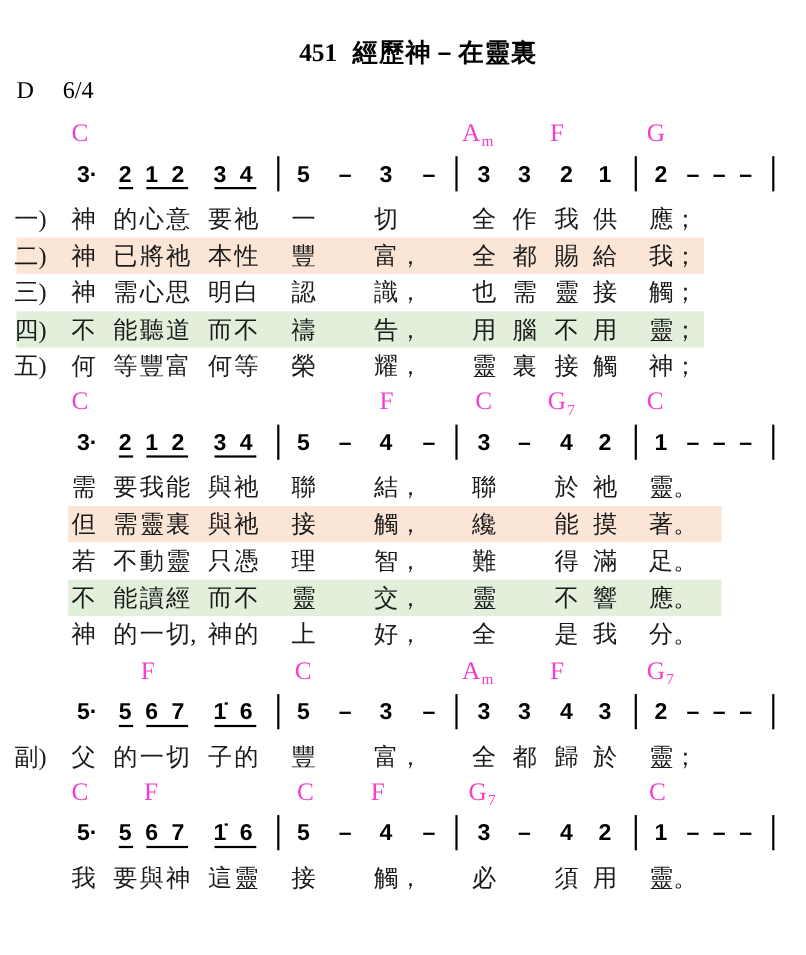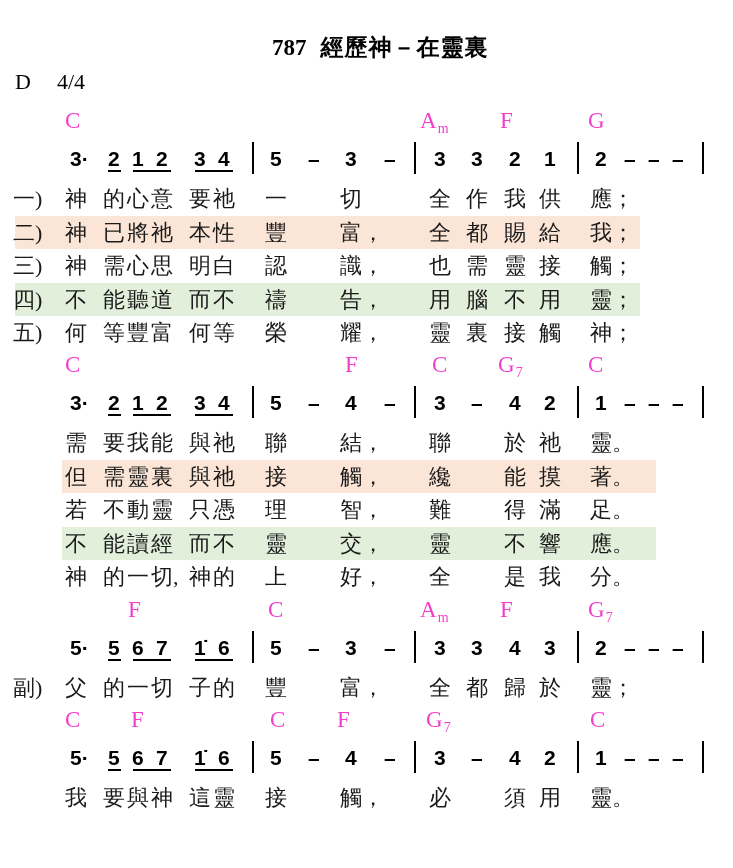--- a/index.html
+++ b/index.html
@@ -36,24 +36,24 @@
 .b1{left:252px}.b2{left:414px}.b3{left:577px}.b4{left:702px}
 
 .u1{left:108px;width:13px}.u2{left:133px;width:38px}.u3{left:195px;width:38px}
 
 .r0{top:73px}.r1{top:107px}.r2{top:140px}.r3{top:174px}.r4{top:207px}
 </style>
 </head>
 <body>
 
 <div id="title" class="abs">
-  <span class="num">787</span><span class="name">經歷神－在靈裏</span>
+  <span class="num">451</span><span class="name">經歷神－在靈裏</span>
 </div>
 <div class="abs meta" style="left:15px">D</div>
-<div class="abs meta" style="left:57px">4/4</div>
+<div class="abs meta" style="left:57px">6/4</div>
 
 <div class="system" style="top:109px">
   <div class="chord" style="left:65px"><span>C</span><span class="sub"></span></div>
   <div class="chord" style="left:420px"><span>A</span><span class="sub">m</span></div>
   <div class="chord" style="left:500px"><span>F</span><span class="sub"></span></div>
   <div class="chord" style="left:588px"><span>G</span><span class="sub"></span></div>
 
   <span class="note n0">3·</span>
   <span class="note n1">2</span>
   <span class="note n2">1</span>

